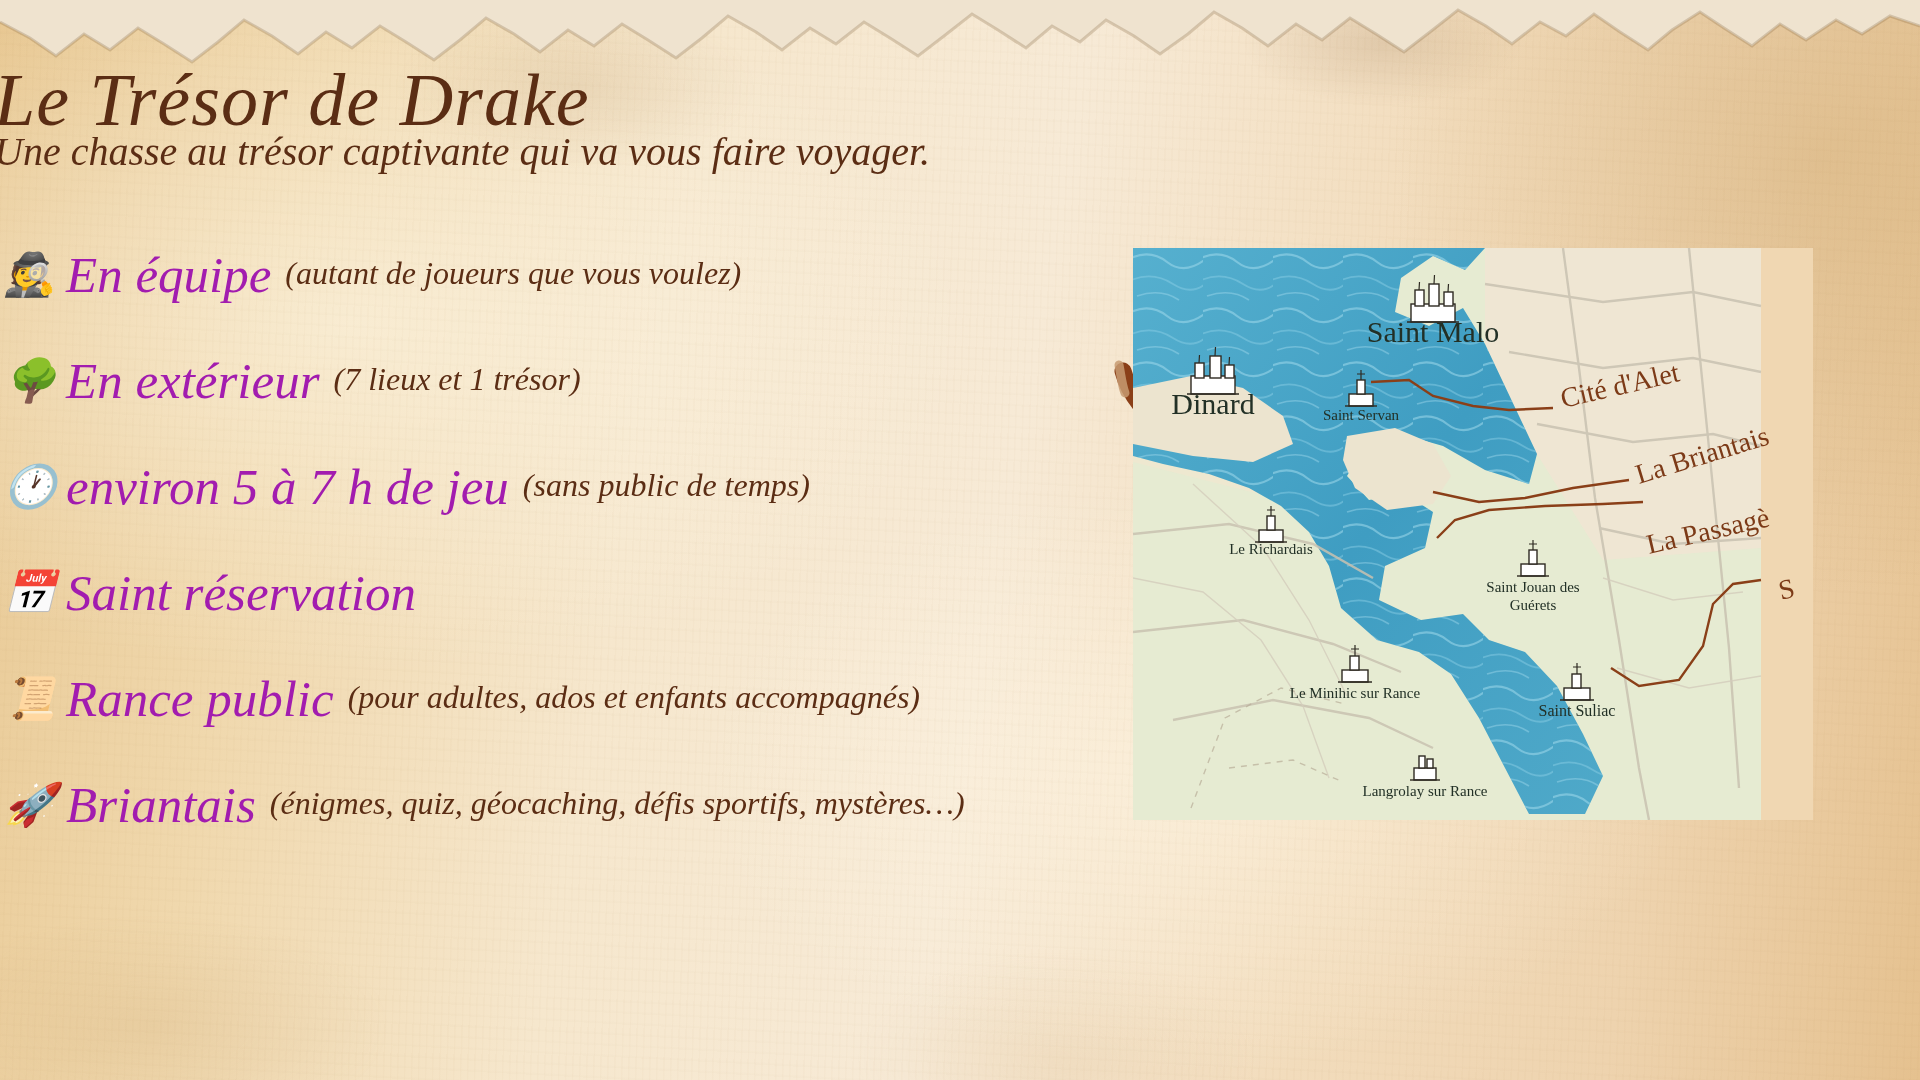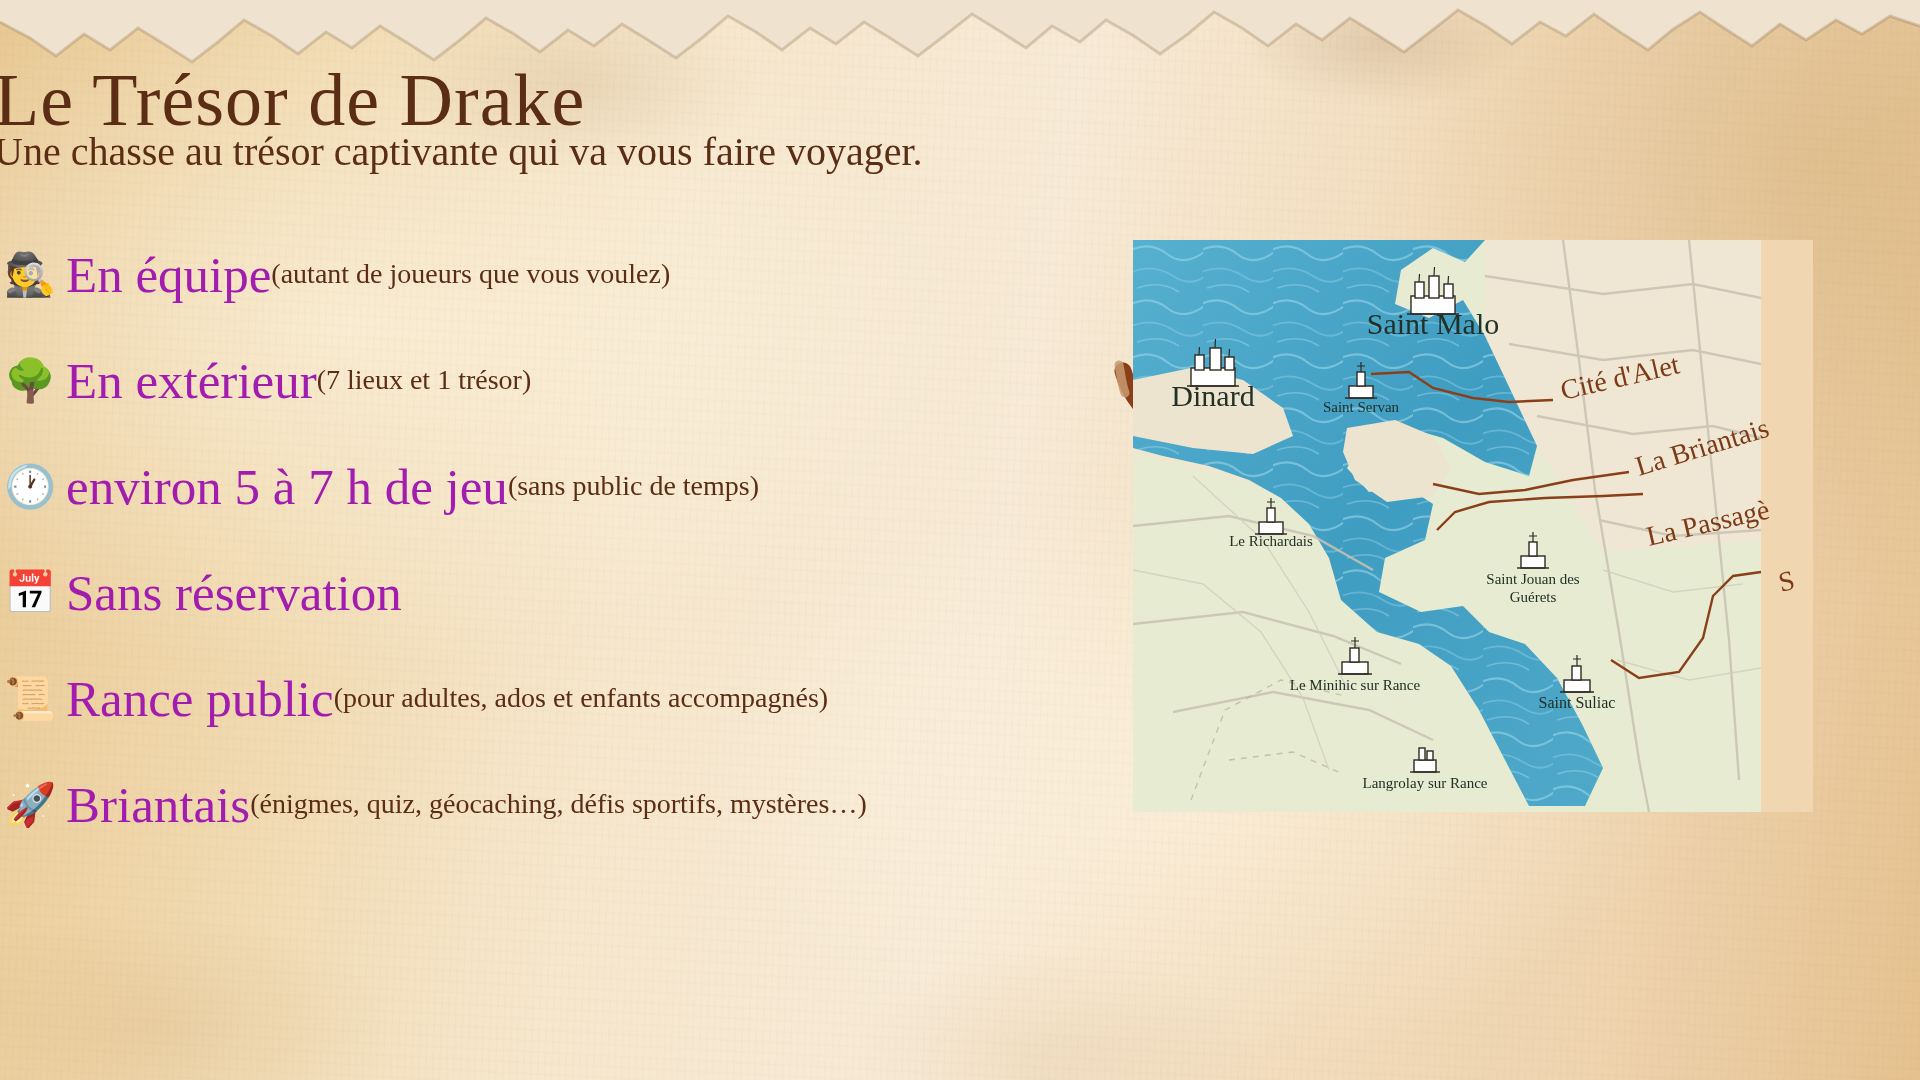--- a/index.html
+++ b/index.html
@@ -63,20 +63,21 @@
     pointer-events: none;
     opacity: .55;
   }
 
   
   .content {
     position: absolute;
     left: 0; top: 0;
     width: 1150px;
     height: 1080px;
+    font-style: italic;
   }
 
   .title {
     position: absolute;
     left: -6px;
     top: 58px;
     font-family: "Liberation Serif", serif;
     font-size: 74px;
     letter-spacing: 1px;
     color: #5b2d14;
@@ -116,24 +117,24 @@
     justify-content: flex-start;
   }
   .f-main {
     font-family: "Liberation Serif", serif;
     font-size: 51px;
     color: #a21caf;
     white-space: nowrap;
   }
   .f-note {
     font-family: "Liberation Serif", serif;
-    font-size: 28px;
+    font-size: 32px;
     color: #5b2d14;
     white-space: nowrap;
-    margin-left: 0;
+    margin-left: 14px;
     padding-bottom: 3px;
   }
 
   
   .annotation {
     position: absolute;
     left: 1118px;
     top: 262px;
     width: 230px;
     transform: rotate(-11deg);
@@ -153,21 +154,21 @@
     top: 355px;
     width: 250px;
     height: 140px;
     pointer-events: none;
   }
 
   
   .map {
     position: absolute;
     left: 1133px;
-    top: 240px;
+    top: 248px;
     width: 680px;
     height: 572px;
     overflow: hidden;
     box-shadow: 0 0 0 0 rgba(0,0,0,0);
   }
   .map svg { display: block; }
 </style>
 </head>
 <body>
 
@@ -219,21 +220,21 @@
       </div>
 
       <div class="feature">
         <span class="f-icon">🕐</span>
         <span class="f-main">environ 5 à 7 h de jeu</span>
         <span class="f-note">(sans public de temps)</span>
       </div>
 
       <div class="feature">
         <span class="f-icon">📅</span>
-        <span class="f-main">Sans réservation</span>
+        <span class="f-main">Saint réservation</span>
       </div>
 
       <div class="feature">
         <span class="f-icon">📜</span>
         <span class="f-main">Rance public</span>
         <span class="f-note">(pour adultes, ados et enfants accompagnés)</span>
       </div>
 
       <div class="feature">
         <span class="f-icon">🚀</span>

